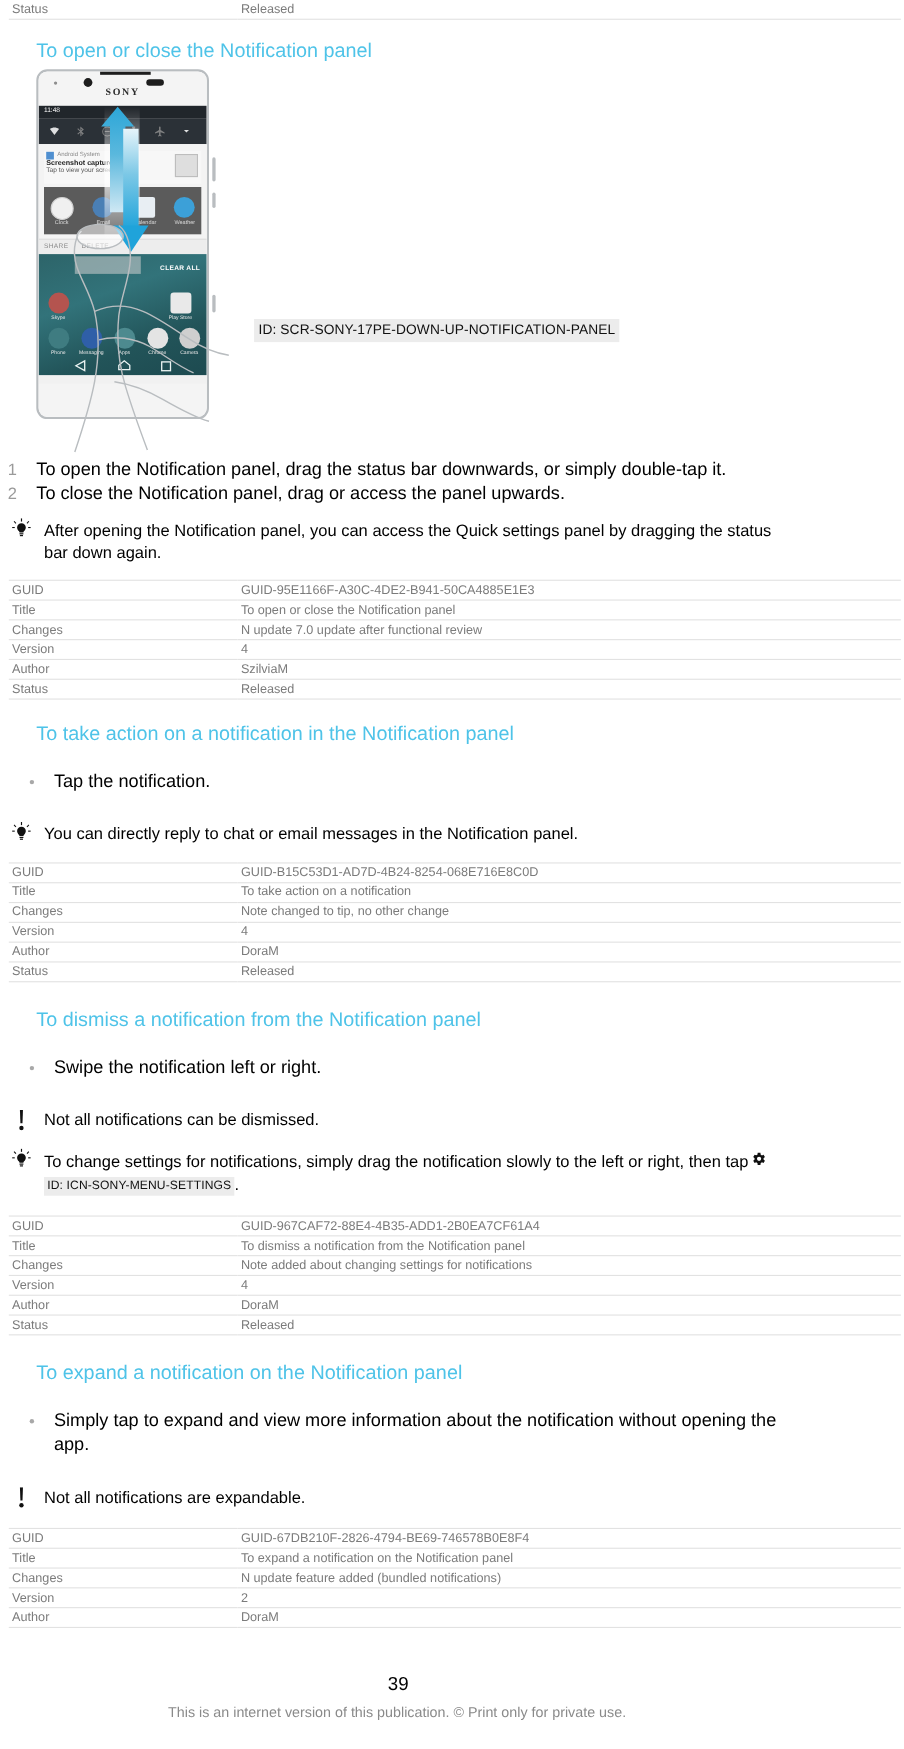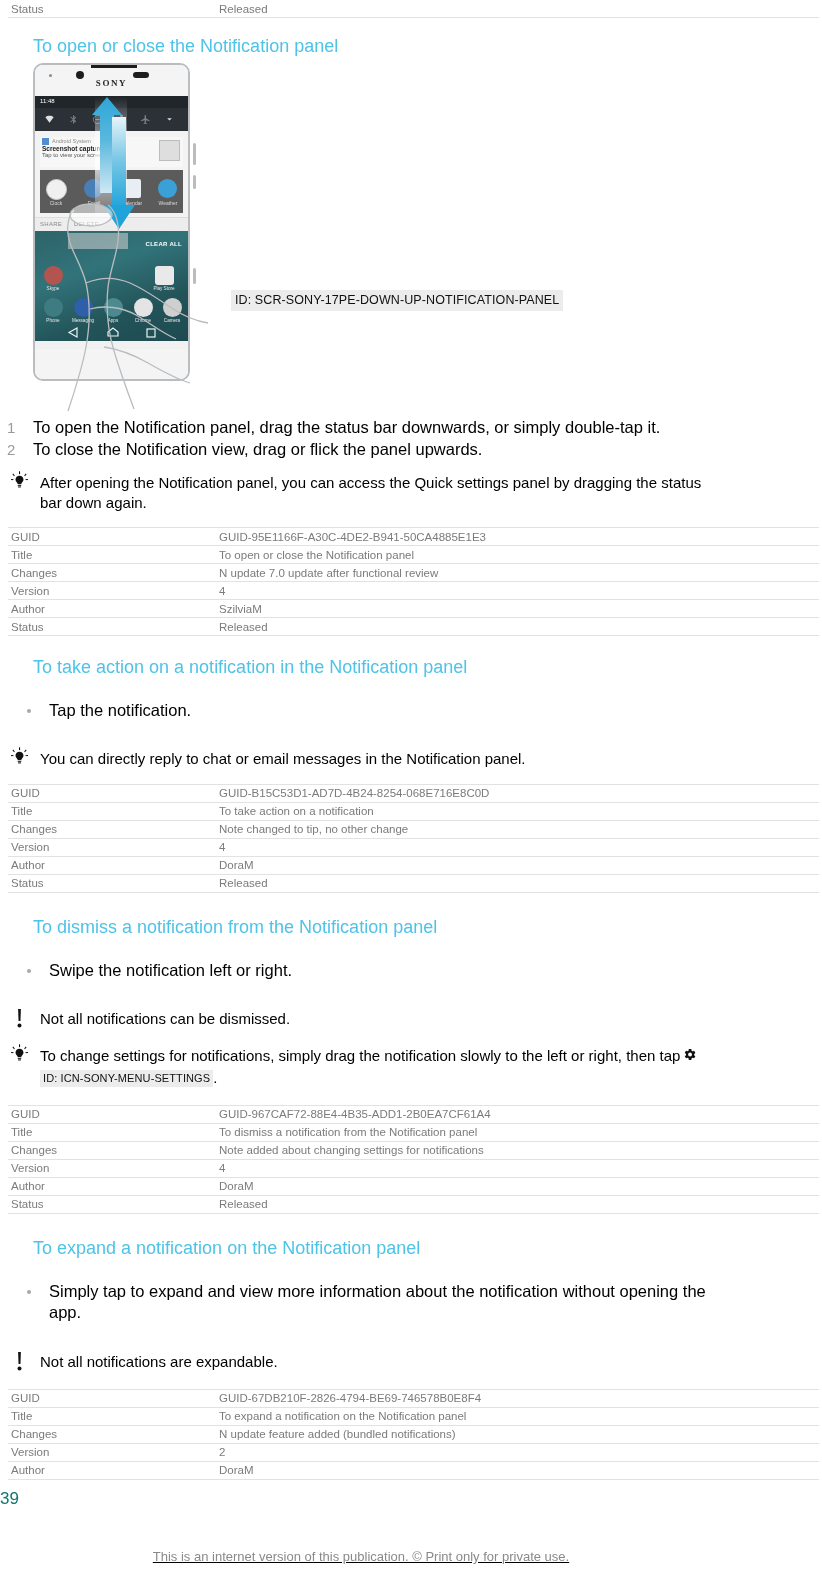--- a/index.html
+++ b/index.html
@@ -399,23 +399,24 @@
   }
 
   .fig-id {
     position: absolute;
     left: 231px;
     top: 233px;
   }
 
   
   .pagenum {
-    text-align: left;
-    color: #0f766e;
+    text-align: center;
+    color: #000000;
     font-size: 17px;
+    margin-top: 32px;
   }
   .footer-note {
     text-align: center;
     color: #8a8a8a;
     font-size: 13px;
   }
 </style>
 </head>
 <body>
 
@@ -591,21 +592,21 @@
     </div>
   </div>
 
   <ol class="steps">
     <li>
       <span class="num">1</span>
       <span>To open the Notification panel, drag the status bar downwards, or simply double-tap it.</span>
     </li>
     <li>
       <span class="num">2</span>
-      <span>To close the Notification view, drag or flick the panel upwards.</span>
+      <span>To close the Notification panel, drag or access the panel upwards.</span>
     </li>
   </ol>
 
   <div style="height:13px"></div>
   <div class="note tip">
     <span class="glyph">
       <svg width="17" height="19" viewBox="0 0 24 26">
         <path fill="#111" d="M12 6.2c-3.1 0-5.6 2.4-5.6 5.4 0 2 1.1 3.5 2.2 4.6.6.6.9 1.2.9 1.9h5c0-.7.3-1.3.9-1.9 1.1-1.1 2.2-2.6 2.2-4.6 0-3-2.5-5.4-5.6-5.4z"></path>
         <rect x="9.5" y="19" width="5" height="1.5" fill="#111"></rect>
         <rect x="10" y="21.3" width="4" height="1.5" fill="#111"></rect>
@@ -825,17 +826,17 @@
     <tr>
           <td class="k">Author</td>
           <td class="v">DoraM</td>
         </tr>
   </tbody>
     </table>
 
   <div style="position:absolute;left:0;right:0;top:1489px;">
     <div class="pagenum">39</div>
   </div>
-  <div style="position:absolute;left:0;right:2px;top:1549px;text-decoration:underline;">
+  <div style="position:absolute;left:0;right:2px;top:1549px;">
     <div class="footer-note">This is an internet version of this publication. © Print only for private use.</div>
   </div>
 
 </div>
 
 </body></html>

